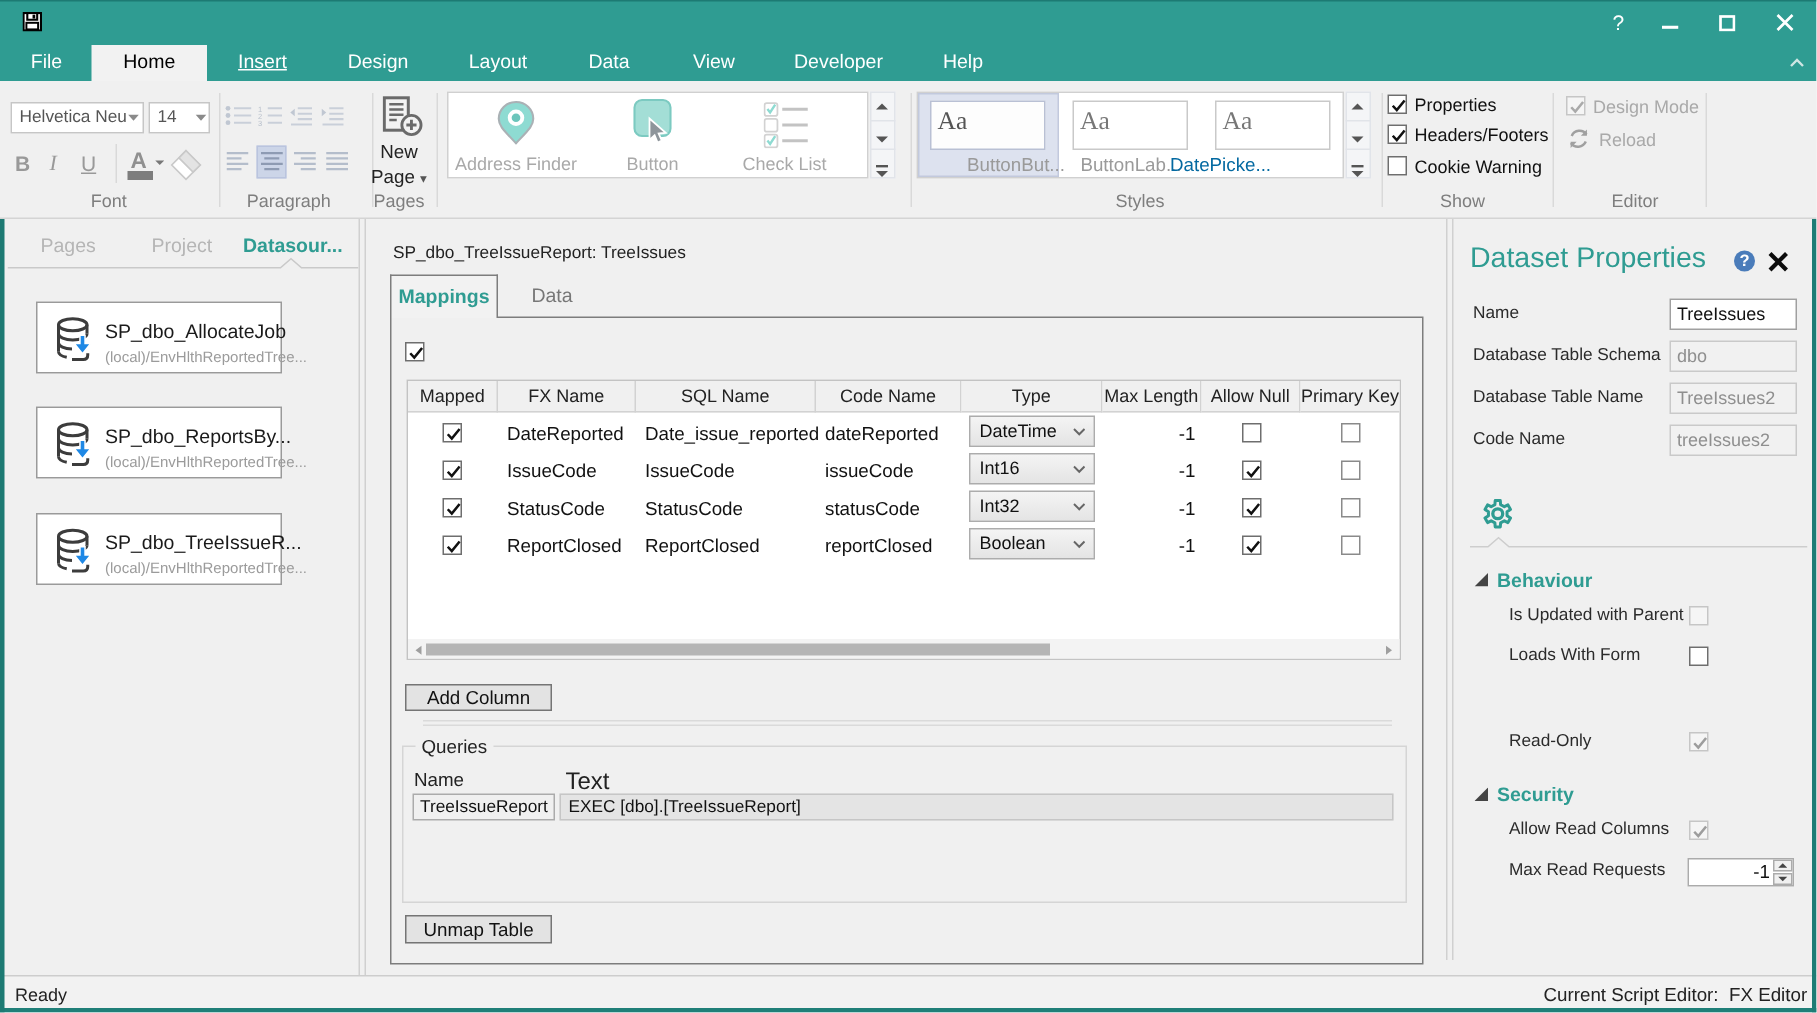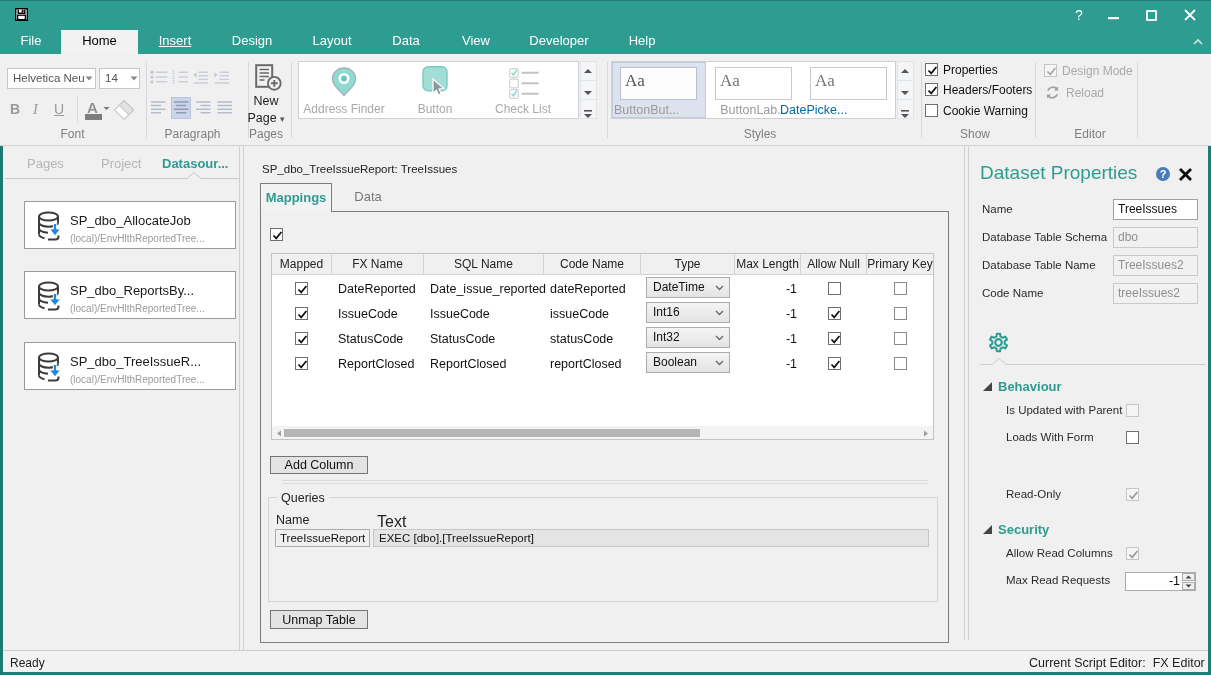--- a/index.html
+++ b/index.html
@@ -22,21 +22,21 @@
   
   .cb{width:13px;height:13px;background:#fff;border:1px solid #6e6e6e;box-sizing:border-box;}
   .cb.dis{border-color:#c6c6c6;background:#f5f5f5;}
   .cb svg{position:absolute;left:0px;top:0px;}
   
   #lefts{left:0;top:146px;width:3px;height:529px;background:#1d7a73;z-index:9;}
   #rights{left:1208px;top:146px;width:3px;height:529px;background:#1e7c75;z-index:9;}
   #statusbar{left:0;top:650px;width:1211px;height:22px;background:#f2f2f2;border-top:1px solid #cdcdcd;box-sizing:border-box;}
   #bottomstrip{left:0;top:672px;width:1211px;height:3px;background:#1f7f78;}
   .sidetab{top:156px;font-size:13px;color:#b5b5b5;}
-  .card{background:#fff;border:1px solid #9a9a9a;box-sizing:border-box;width:212px;height:48px;left:24px;}
+  .card{background:#fff;border:1px solid #9a9a9a;box-sizing:border-box;width:164px;height:48px;left:24px;}
   .cardtitle{left:45px;top:11px;font-size:13px;color:#1a1a1a;white-space:nowrap;}
   .cardsub{left:45px;top:31px;font-size:10px;color:#9b9b9b;white-space:nowrap;}
   
   #mainpanel{left:260px;top:211px;width:689px;height:432px;border:1px solid #7d7d7d;background:#f0f0f0;box-sizing:border-box;}
   #maptab{left:260px;top:183px;width:72px;height:29px;background:#f2f2f2;border:1px solid #7d7d7d;border-bottom:none;box-sizing:border-box;color:#2f9c92;font-weight:bold;font-size:13px;}
   .btn{background:#e3e3e3;border:1px solid #757575;box-sizing:border-box;font-size:12.5px;color:#111;text-align:center;}
   
   #tbl{left:271px;top:253px;width:663px;height:187px;border:1px solid #c3c3c3;background:#fff;box-sizing:border-box;}
   .th{top:0;height:21px;background:#f0f0f0;border-right:1px solid #d2d2d2;box-sizing:border-box;font-size:12px;color:#222;text-align:center;line-height:21px;border-bottom:1px solid #d2d2d2;white-space:nowrap;overflow:hidden;}
   .td{font-size:12.5px;color:#111;white-space:nowrap;}
@@ -195,21 +195,21 @@
     </svg>
   <svg class="abs" style="left:583px;top:110px" width="10" height="9">
       <path d="M1 4 L5 8 L9 4" fill="#555"></path>
       <rect x="1" y="0" width="8" height="1.6" fill="#555"></rect>
     </svg>
   <div class="abs gsep" style="left:607px;"></div>
 
   <div class="abs gallery" style="left:611px;top:61px;width:285px;height:58px;"></div>
   <div class="abs" style="left:612px;top:62px;width:94px;height:56px;background:#dde2ef;border:1px solid #c2c9dd;box-sizing:border-box;"></div>
   <div class="abs" style="left:620px;top:67px;width:77px;height:33px;background:#fdfdfd;border:1px solid #b9c0d4;box-sizing:border-box;font-family:'Liberation Serif',serif;font-size:17px;color:#555;padding:3px 0 0 4px;">Aa</div>
-  <div class="abs" style="left:614px;top:103px;width:96px;text-align:left;font-size:12.5px;color:#9a9a9a;">ButtonBut...</div>
+  <div class="abs" style="left:614px;top:103px;width:96px;text-align:right;font-size:12.5px;color:#9a9a9a;">ButtonBut...</div>
   <div class="abs" style="left:715px;top:67px;width:77px;height:33px;background:#fff;border:1px solid #c9c9c9;box-sizing:border-box;font-family:'Liberation Serif',serif;font-size:17px;color:#777;padding:3px 0 0 4px;">Aa</div>
   <div class="abs" style="left:709px;top:103px;width:90px;text-align:center;font-size:12.5px;color:#9a9a9a;">ButtonLab...</div>
   <div class="abs" style="left:810px;top:67px;width:77px;height:33px;background:#fff;border:1px solid #c9c9c9;box-sizing:border-box;font-family:'Liberation Serif',serif;font-size:17px;color:#777;padding:3px 0 0 4px;">Aa</div>
   <div class="abs" style="left:780px;top:103px;width:90px;font-size:12.5px;color:#0369a1;">DatePicke...</div>
   <div class="abs" style="left:897px;top:61px;width:17px;height:58px;background:#f4f5f7;border:1px solid #e1e4e9;box-sizing:border-box;"></div>
   <div class="abs" style="left:897px;top:80px;width:17px;height:1px;background:#e1e4e9;"></div>
   <div class="abs" style="left:897px;top:99px;width:17px;height:1px;background:#e1e4e9;"></div>
   <svg class="abs" style="left:900px;top:68px" width="10" height="6">
       <path d="M1 5 L5 1 L9 5" fill="#555"></path>
     </svg>

